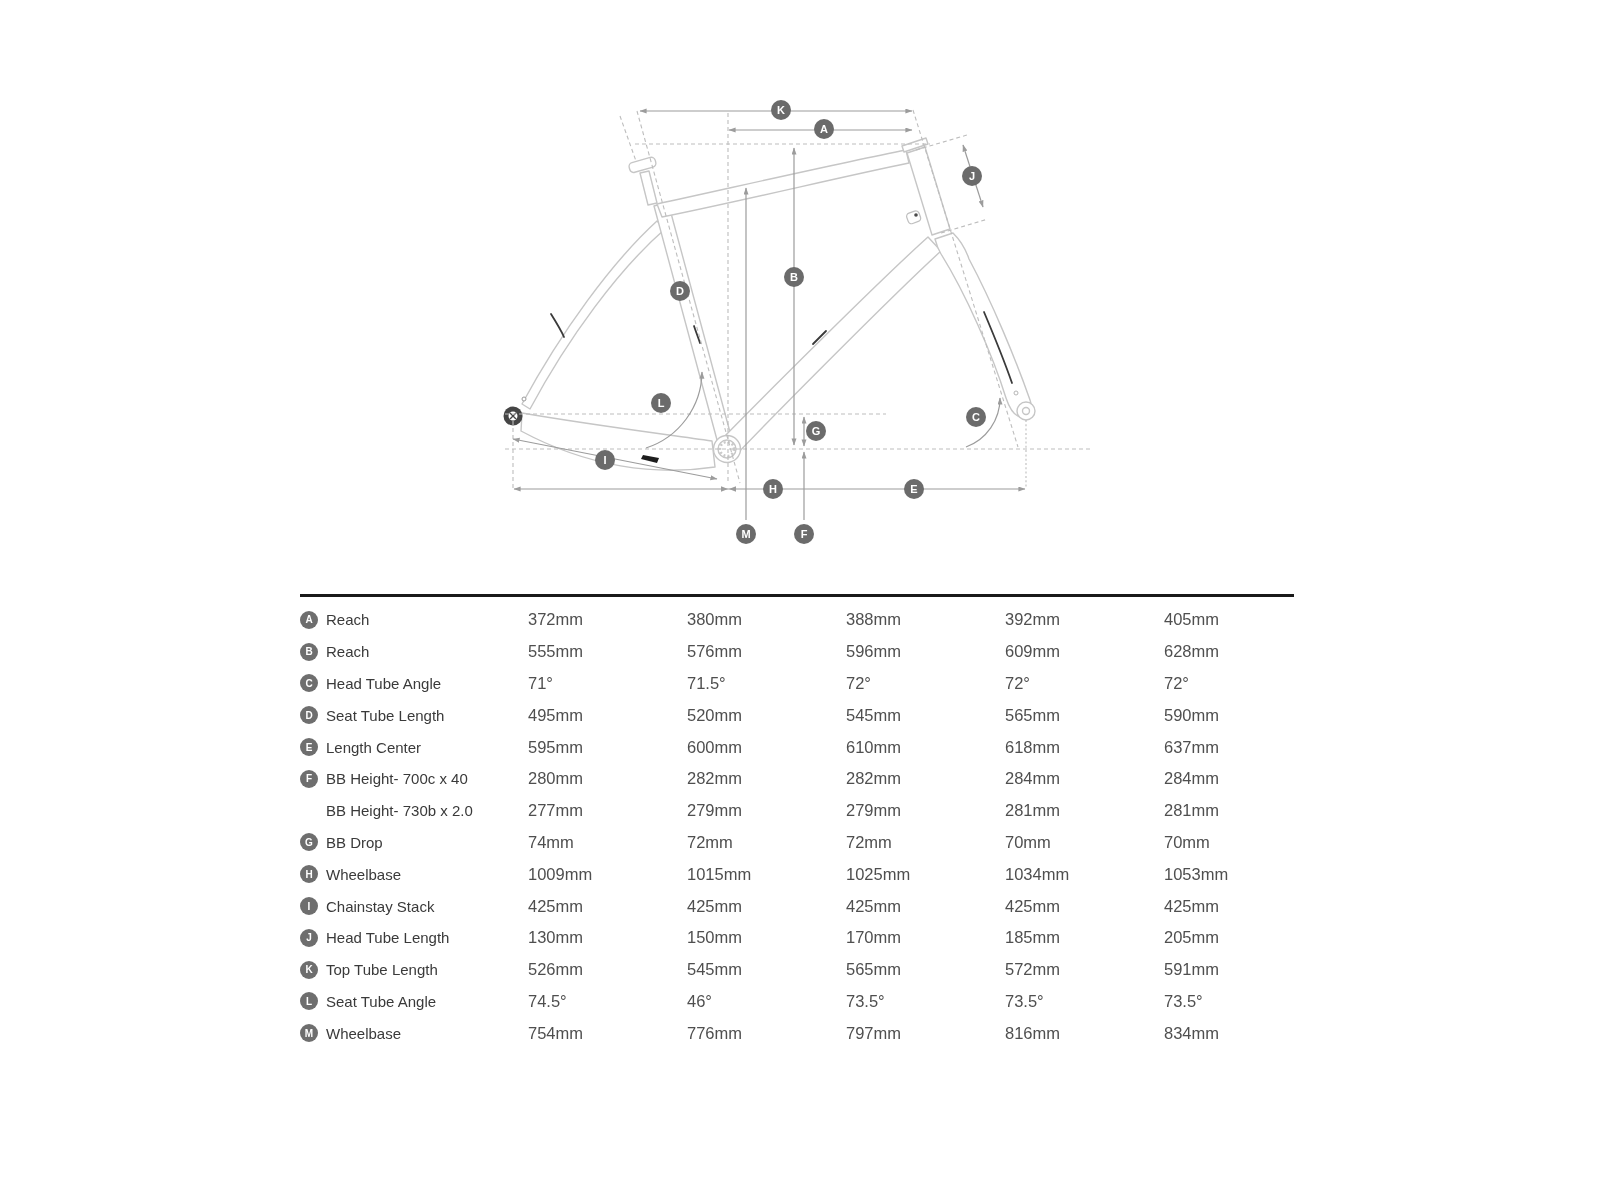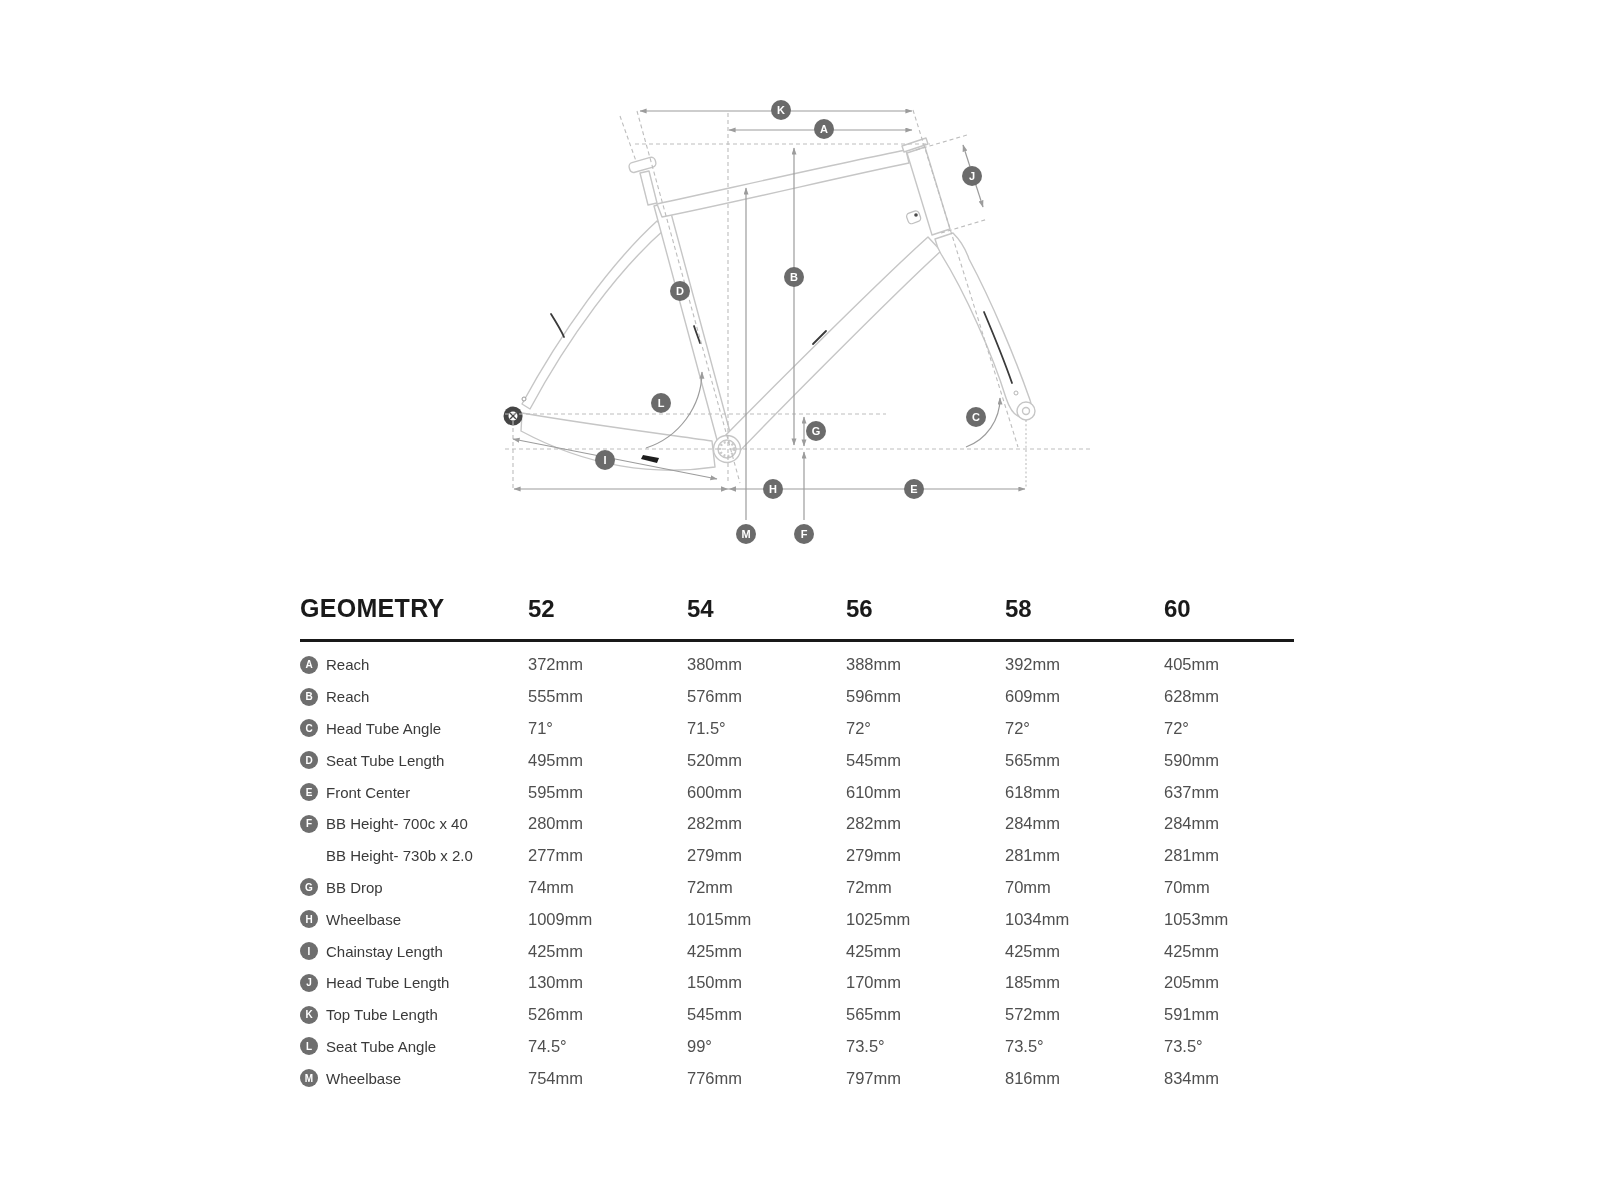--- a/index.html
+++ b/index.html
@@ -149,28 +149,20 @@
         <text x="746" y="538" class="badge-letter">M</text>
       </g>
       <g>
         <circle cx="804" cy="534" r="10" class="badge-circle" fill="#6b6b6b"></circle>
         <text x="804" y="538" class="badge-letter">F</text>
       </g>
     </g>
 </svg>
 
 <div class="geo-table">
-  <div class="t-head">
-    <div class="t-title">GEOMETRY</div>
-  <div class="t-size">52</div>
-      <div class="t-size">54</div>
-      <div class="t-size">56</div>
-      <div class="t-size">58</div>
-      <div class="t-size">60</div>
-    </div>
   <div class="t-rows" id="t-rows">
       <div class="t-row">
         <div class="r-labelcell">
           <span class="t-badge">A</span>
           <span class="r-label">Reach</span>
         </div>
         <div class="r-val">372mm</div>
         <div class="r-val">380mm</div>
         <div class="r-val">388mm</div>
         <div class="r-val">392mm</div>
@@ -205,21 +197,21 @@
         </div>
         <div class="r-val">495mm</div>
         <div class="r-val">520mm</div>
         <div class="r-val">545mm</div>
         <div class="r-val">565mm</div>
         <div class="r-val">590mm</div>
       </div>
       <div class="t-row">
         <div class="r-labelcell">
           <span class="t-badge">E</span>
-          <span class="r-label">Front Center</span>
+          <span class="r-label">Length Center</span>
         </div>
         <div class="r-val">595mm</div>
         <div class="r-val">600mm</div>
         <div class="r-val">610mm</div>
         <div class="r-val">618mm</div>
         <div class="r-val">637mm</div>
       </div>
       <div class="t-row">
         <div class="r-labelcell">
           <span class="t-badge">F</span>
@@ -260,21 +252,21 @@
         </div>
         <div class="r-val">1009mm</div>
         <div class="r-val">1015mm</div>
         <div class="r-val">1025mm</div>
         <div class="r-val">1034mm</div>
         <div class="r-val">1053mm</div>
       </div>
       <div class="t-row">
         <div class="r-labelcell">
           <span class="t-badge">I</span>
-          <span class="r-label">Chainstay Length</span>
+          <span class="r-label">Chainstay Stack</span>
         </div>
         <div class="r-val">425mm</div>
         <div class="r-val">425mm</div>
         <div class="r-val">425mm</div>
         <div class="r-val">425mm</div>
         <div class="r-val">425mm</div>
       </div>
       <div class="t-row">
         <div class="r-labelcell">
           <span class="t-badge">J</span>
@@ -296,21 +288,21 @@
         <div class="r-val">565mm</div>
         <div class="r-val">572mm</div>
         <div class="r-val">591mm</div>
       </div>
       <div class="t-row">
         <div class="r-labelcell">
           <span class="t-badge">L</span>
           <span class="r-label">Seat Tube Angle</span>
         </div>
         <div class="r-val">74.5°</div>
-        <div class="r-val">99°</div>
+        <div class="r-val">46°</div>
         <div class="r-val">73.5°</div>
         <div class="r-val">73.5°</div>
         <div class="r-val">73.5°</div>
       </div>
       <div class="t-row">
         <div class="r-labelcell">
           <span class="t-badge">M</span>
           <span class="r-label">Wheelbase</span>
         </div>
         <div class="r-val">754mm</div>

